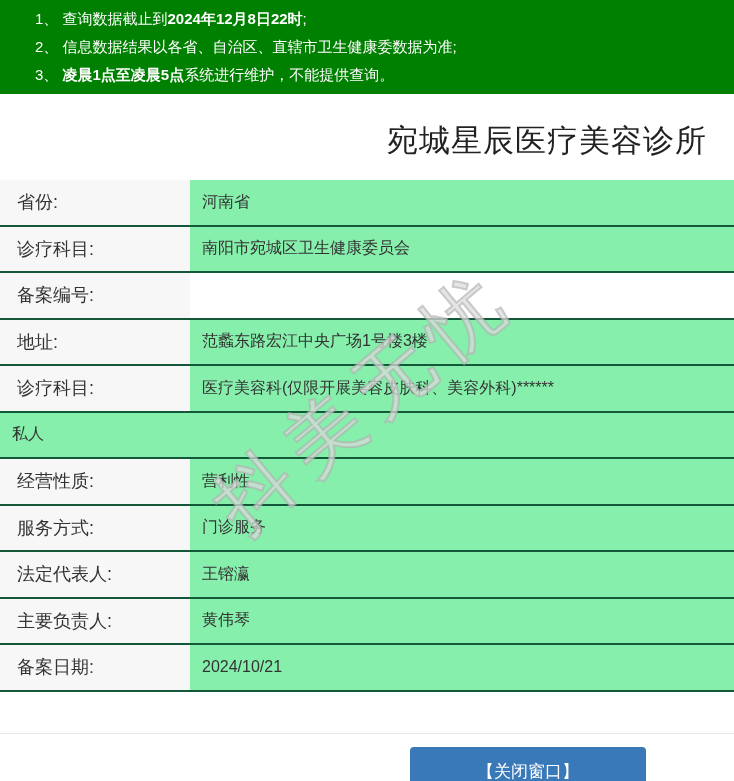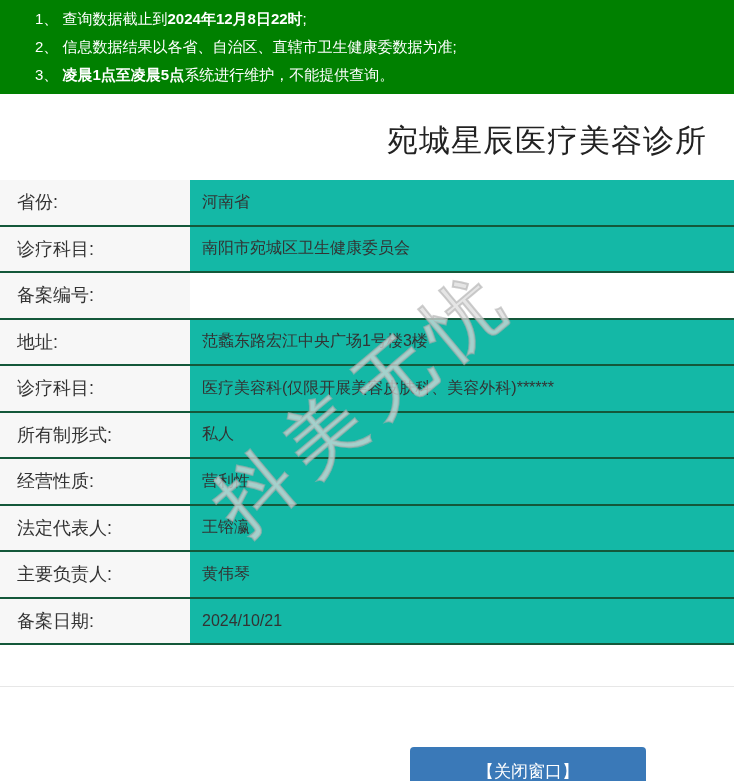--- a/index.html
+++ b/index.html
@@ -31,21 +31,21 @@
   
   .record-table { width:734px; }
   .record-row {
     display:flex; height:46.5px; border-bottom:2px solid #14583a;
   }
   .record-label {
     width:190px; background:#f7f7f7; color:#333333; font-size:18px;
     display:flex; align-items:center; padding-left:17px; flex-shrink:0;
   }
   .record-value {
-    flex:1; background:#14b8a6; color:#333333; font-size:16px;
+    flex:1; background:#86efac; color:#333333; font-size:16px;
     display:flex; align-items:center; padding-left:12px;
   }
   
   .footer-divider {
     margin-top:41px; width:734px; height:0; border-top:1px solid #e7e7e7;
   }
   .close-button {
     position:absolute; left:410px; top:747px; width:236px; height:40px;
     background:#3a79b8; border:none; border-radius:4px;
     color:#ffffff; font-size:17px; text-align:center; padding-top:8px;
@@ -98,26 +98,29 @@
     </div>
     <div class="record-row">
       <div class="record-label">地址:</div>
       <div class="record-value">范蠡东路宏江中央广场1号楼3楼</div>
     </div>
     <div class="record-row">
       <div class="record-label">诊疗科目:</div>
       <div class="record-value">医疗美容科(仅限开展美容皮肤科、美容外科)******</div>
     </div>
     <div class="record-row">
-      <div class="record-label">所有制形式:</div>
       <div class="record-value">私人</div>
     </div>
     <div class="record-row">
       <div class="record-label">经营性质:</div>
       <div class="record-value">营利性</div>
+    </div>
+    <div class="record-row">
+      <div class="record-label">服务方式:</div>
+      <div class="record-value">门诊服务</div>
     </div>
     <div class="record-row">
       <div class="record-label">法定代表人:</div>
       <div class="record-value">王镕瀛</div>
     </div>
     <div class="record-row">
       <div class="record-label">主要负责人:</div>
       <div class="record-value">黄伟琴</div>
     </div>
     <div class="record-row">

